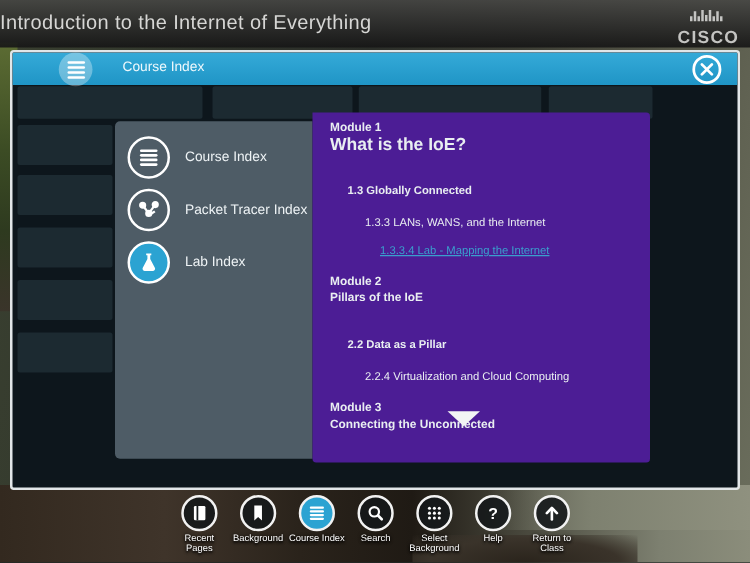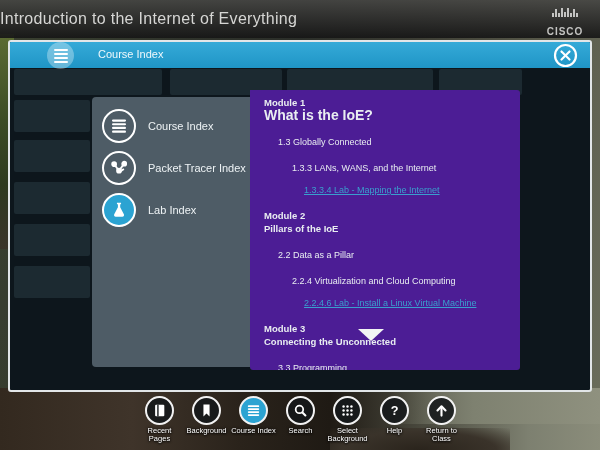--- a/index.html
+++ b/index.html
@@ -20,21 +20,21 @@
     background:radial-gradient(ellipse at 50% 100%, #2a241c 0%, #3a332a 60%, rgba(58,51,42,0) 100%); }
 
   
   .titlebar { position:absolute; left:0; top:0; width:600px; height:38px;
     background:linear-gradient(rgba(70,70,68,.88), rgba(22,22,22,.92));
     display:flex; align-items:center; }
   .app-title { color:#d6d6d4; font-size:16px; font-weight:400; letter-spacing:.3px; }
   .brand { position:absolute; right:12px; top:5px; width:46px; text-align:center; }
   .brand-bars { display:flex; justify-content:center; align-items:flex-end; gap:1px; height:12px; }
   .brand-bars i { display:block; width:2px; background:#c4c4c2; }
-  .brand-word { color:#c4c4c2; font-size:10px; font-weight:bold; letter-spacing:1px; margin-top:9px; }
+  .brand-word { color:#c4c4c2; font-size:14px; font-weight:bold; letter-spacing:1px; margin-top:4px; }
 
   
   .modal { position:absolute; left:8px; top:40px; width:584px; height:352px;
     background:#0d161c; border:2px solid #e2e6e8; border-radius:3px; overflow:hidden; }
   .modal-header { position:absolute; left:0; top:0; width:100%; height:26px;
     background:linear-gradient(#35aad8,#1f95c6); }
   .modal-title { position:absolute; left:88px; top:6px; color:#eef8fc; font-size:11px; }
   .menu-btn { position:absolute; left:37px; top:0px; width:27px; height:27px; border-radius:50%;
     background:rgba(255,255,255,.32); display:flex; flex-direction:column; justify-content:center;
     align-items:center; gap:2px; cursor:pointer; }
@@ -49,21 +49,21 @@
   .side-item { display:flex; align-items:center; height:42px; padding-left:10px; cursor:pointer; }
   .side-icon { width:34px; height:34px; flex:0 0 34px; }
   .side-label { color:#eef3f5; font-size:11px; padding-left:12px; }
 
   
   .index-panel { position:absolute; left:240px; top:48px; width:270px; height:280px;
     background:#4c1d95; border-radius:0 3px 3px 3px; padding:6px 10px 0 14px; overflow:hidden;
     color:#e9eef1; font-size:9px; line-height:13px; }
   .e-module { font-weight:bold; font-size:9.5px; margin-top:12px; }
   .e-module:first-child { margin-top:0; }
-  .e-section { font-weight:normal; margin-top:14px; padding-left:14px; }
+  .e-section { font-weight:bold; margin-top:24px; padding-left:14px; }
   .e-topic { margin-top:13px; padding-left:28px; }
   .e-lab { margin-top:9px; padding-left:40px; color:#3a9fce; cursor:pointer;text-decoration:underline; }
 
   .scroll-down { position:absolute; left:358px; top:329px; width:0; height:0; cursor:pointer;
     border-left:13px solid transparent; border-right:13px solid transparent; border-top:12px solid #f2f4f4; }
 
   
   .bottom-nav { position:absolute; left:136px; top:396px; width:329px; display:flex; }
   .nav-item { width:47px; display:flex; flex-direction:column; align-items:center; cursor:pointer; }
   .nav-circle { width:29px; height:29px; border-radius:50%; border:2px solid #f2f2f2;
@@ -170,21 +170,20 @@
     <div class="index-panel" id="index-panel">
         <div class="e-module" style="font-weight: bold; font-size: 9.5px;">Module 1</div>
         <div class="e-module-line2" style="font-weight: bold; font-size: 14px;">What is the IoE?</div>
         <div class="e-section">1.3 Globally Connected</div>
         <div class="e-topic">1.3.3 LANs, WANS, and the Internet</div>
         <div class="e-lab">1.3.3.4 Lab - Mapping the Internet</div>
         <div class="e-module" style="font-weight: bold; font-size: 9.5px; margin-top: 12px;">Module 2</div>
         <div class="e-module-line2" style="font-weight: bold; font-size: 9.5px;">Pillars of the IoE</div>
         <div class="e-section">2.2 Data as a Pillar</div>
         <div class="e-topic">2.2.4 Virtualization and Cloud Computing</div>
-        <div class="e-lab">2.2.4.6 Lab - Install a Linux Virtual Machine</div>
         <div class="e-module" style="font-weight: bold; font-size: 9.5px; margin-top: 12px;">Module 3</div>
         <div class="e-module-line2" style="font-weight: bold; font-size: 9.5px;">Connecting the Unconnected</div>
         <div class="e-section">3.3 Programming</div>
       </div>
   </div>
 
   <div class="scroll-down"></div>
 
   <div class="bottom-nav" id="bottom-nav">
       <div class="nav-item">

